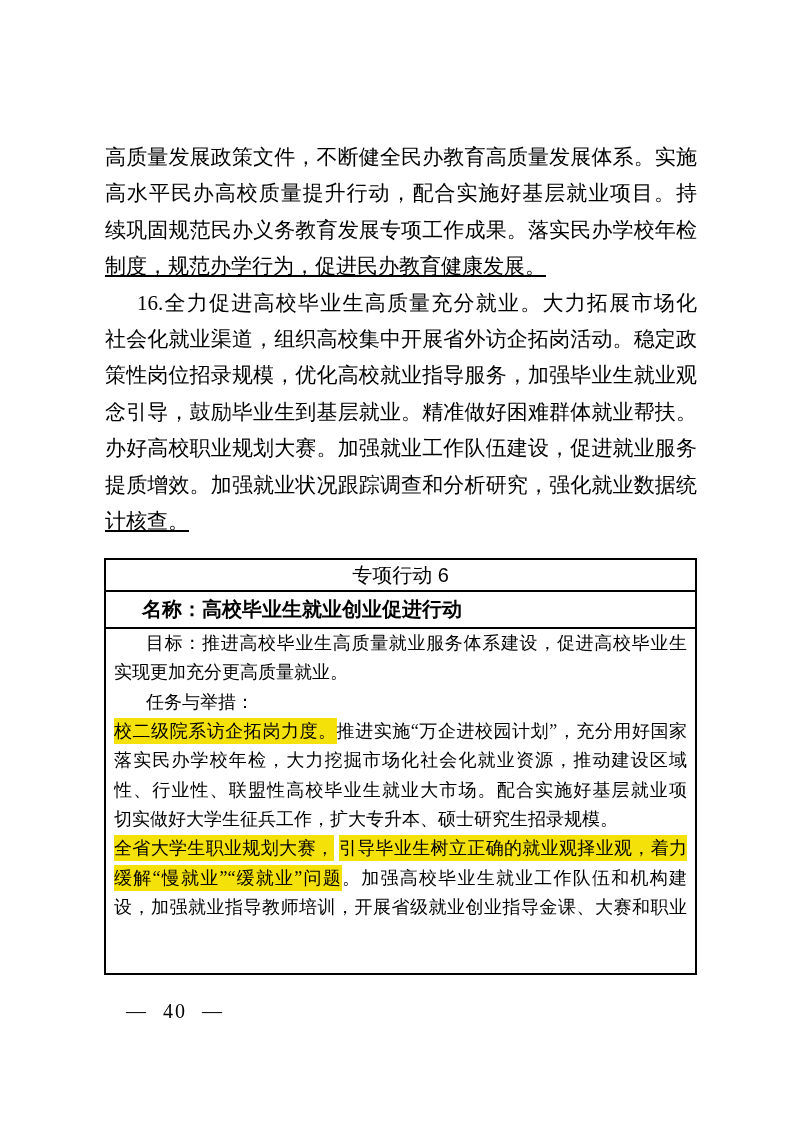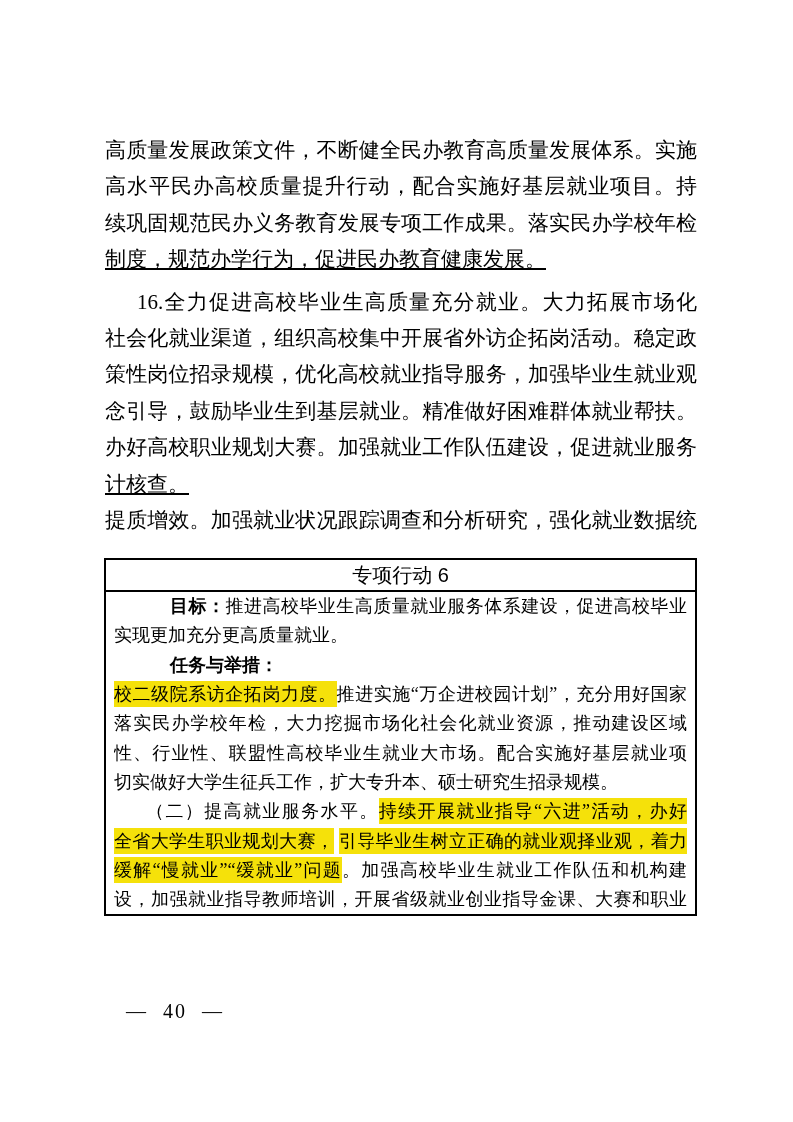--- a/index.html
+++ b/index.html
@@ -4,31 +4,31 @@
 <style>
   :root { --hl:#F5E10A; --ink:#000000; }
   * { margin:0; padding:0; box-sizing:border-box; }
   html,body { background:#888; }
   .page {
     position:relative; width:793px; height:1122px; margin:0 auto;
     background:#ffffff; color:var(--ink);
     font-family:"Liberation Serif","DejaVu Serif",serif;
     overflow:hidden;
   }
-  .body-block { position:absolute; left:105px; top:132px; width:592px; }
+  .body-block { position:absolute; left:105px; top:139px; width:592px; }
   .para .line {
     height:36.4px; line-height:36.4px; font-size:21px;
     text-align:justify; text-align-last:justify; overflow:hidden;
   }
   .para .line.last { text-align-last:left;text-decoration:underline; }
   .para .line.indent { padding-left:32px; }
-  .para2 { margin-top:6px; }
+  .para2 { }
 
   .action-table {
-    position:absolute; left:104px; top:558px; width:593px; height:358px;
+    position:absolute; left:104px; top:558px; width:593px; height:417px;
     border:2px solid var(--ink);
   }
   .trow1 {
     height:32px; line-height:30px; border-bottom:2px solid var(--ink);
     text-align:center; font-size:20px;
     font-family:"Liberation Sans","DejaVu Sans",sans-serif;
   }
   .trow2 {
     height:37px; line-height:34px; border-bottom:2px solid var(--ink);
     padding-left:36px; font-size:20px; font-weight:bold;
@@ -36,21 +36,21 @@
   }
   .trow3 { padding:0 8px; }
   .trow3 .line {
     height:29.33px; line-height:29.33px; font-size:18px;
     text-align:justify; text-align-last:justify; overflow:hidden;
   }
   .trow3 .line.last { text-align-last:left; }
   .trow3 .line.indent { padding-left:32px; }
 
   .hl { background:var(--hl); padding:3px 0; }
-  .bold { font-weight:bold; font-family:"Liberation Sans","DejaVu Sans",sans-serif;margin-left:24px; }
+  .bold { font-weight:normal; font-family:"Liberation Sans","DejaVu Sans",sans-serif; }
 
   .pagenum {
     position:absolute; left:126px; top:1000px;
     font-size:20px; letter-spacing:2px; word-spacing:8px;
   }
 </style>
 </head>
 <body>
 
 <div class="page">
@@ -61,38 +61,40 @@
         <div class="line"><span>高水平民办高校质量提升行动，配合实施好基层就业项目。持</span></div>
         <div class="line"><span>续巩固规范民办义务教育发展专项工作成果。落实民办学校年检</span></div>
         <div class="line last"><span>制度，规范办学行为，促进民办教育健康发展。</span></div>
       </div>
     <div class="para para2">
         <div class="line indent"><span>16.全力促进高校毕业生高质量充分就业。大力拓展市场化</span></div>
         <div class="line"><span>社会化就业渠道，组织高校集中开展省外访企拓岗活动。稳定政</span></div>
         <div class="line"><span>策性岗位招录规模，优化高校就业指导服务，加强毕业生就业观</span></div>
         <div class="line"><span>念引导，鼓励毕业生到基层就业。精准做好困难群体就业帮扶。</span></div>
         <div class="line"><span>办好高校职业规划大赛。加强就业工作队伍建设，促进就业服务</span></div>
+        <div class="line"><span>提质增效。加强就业状况跟踪调查和分析研究，强化就业数据统</span></div>
         <div class="line last"><span>计核查。</span></div>
-        <div class="line"><span>提质增效。加强就业状况跟踪调查和分析研究，强化就业数据统</span></div>
       </div>
   </div>
 
   <div class="action-table">
     <div class="trow1">
       <span>专项行动 6</span>
+    </div>
+    <div class="trow2">
+      <span>名称：高校毕业生就业创业促进行动</span>
     </div>
     <div class="trow3">
         <div class="line indent"><span class="bold">目标：</span><span>推进高校毕业生高质量就业服务体系建设，促进高校毕业生</span></div>
         <div class="line last"><span>实现更加充分更高质量就业。</span></div>
         <div class="line indent last"><span class="bold">任务与举措：</span></div>
         <div class="line"><span class="hl">校二级院系访企拓岗力度。</span><span>推进实施“万企进校园计划”，充分用好国家</span></div>
         <div class="line"><span>落实民办学校年检，大力挖掘市场化社会化就业资源，推动建设区域</span></div>
         <div class="line"><span>性、行业性、联盟性高校毕业生就业大市场。配合实施好基层就业项目，</span></div>
         <div class="line last"><span>切实做好大学生征兵工作，扩大专升本、硕士研究生招录规模。</span></div>
-        <div class="line indent"><span>（二）提高就业服务水平。</span><span class="hl">持续开展就业指导“六进”活动，办好</span></div>
         <div class="line"><span class="hl">全省大学生职业规划大赛，</span><span> </span><span class="hl">引导毕业生树立正确的就业观择业观，着力</span></div>
         <div class="line"><span class="hl">缓解“慢就业”“缓就业”问题</span><span>。加强高校毕业生就业工作队伍和机构建</span></div>
         <div class="line"><span>设，加强就业指导教师培训，开展省级就业创业指导金课、大赛和职业</span></div>
       </div>
   </div>
 
   <div class="pagenum">— 40 —</div>
 
 </div>
 

